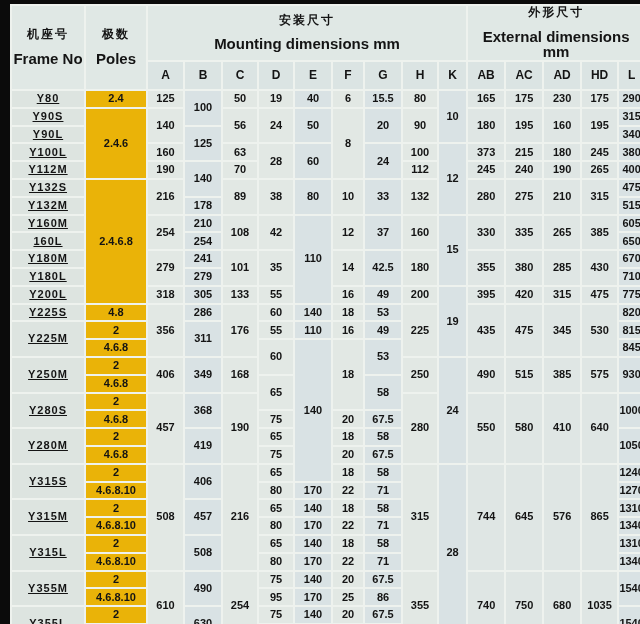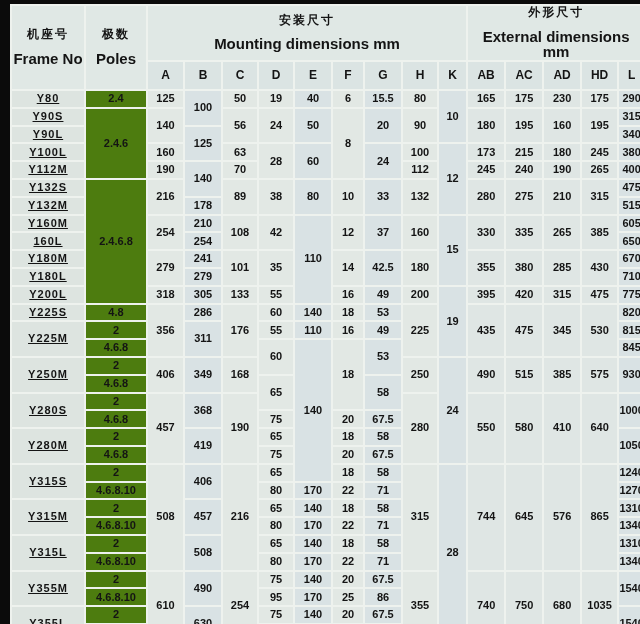--- a/index.html
+++ b/index.html
@@ -8,21 +8,21 @@
         font-family:"Liberation Sans","DejaVu Sans",sans-serif;color:#141414;}
   th,td{border:2px solid #eef2ee;padding:0;text-align:center;vertical-align:middle;
         font-weight:bold;font-size:11px;line-height:1.05;overflow:hidden;}
   thead th{background:#e0e8e5;}
   thead .grp-zh{font-size:12px;letter-spacing:2px;}
   thead .grp-en{font-size:15px;font-weight:bold;margin-top:10px;}
   tr.letters th{background:#dbe4e3;font-size:12px;height:27px;}
   tr.groups th{height:33px;text-align:center;}
   tbody td{background:#e2e8e4;}
   tbody td.col-frame{background:#dde4e0;letter-spacing:1px;text-decoration:underline;}
-  tbody td.col-poles{background:#4d7c0f;margin-top:40px;}
+  tbody td.col-poles{background:#eab308;margin-top:40px;}
   tbody td.col-B,tbody td.col-E,tbody td.col-G,tbody td.col-K,tbody td.col-L{background:#d9e2e4;}
   tbody td.col-AB,tbody td.col-AC,tbody td.col-AD,tbody td.col-HD{background:#dfe6e4;}
   tbody tr{height:17.8px;}
 </style>
 </head>
 <body>
 
 <div id="sheet">
   <table>
     <colgroup>
@@ -121,21 +121,21 @@
         </tr>
         <tr>
           <td class="col-frame">Y100L</td>
           <td class="col-A">160</td>
           <td class="col-C">63</td>
           <td rowspan="2" class="col-D">28</td>
           <td rowspan="2" class="col-E">60</td>
           <td rowspan="2" class="col-G">24</td>
           <td class="col-H">100</td>
           <td rowspan="4" class="col-K">12</td>
-          <td class="col-AB">173</td>
+          <td class="col-AB">373</td>
           <td class="col-AC">215</td>
           <td class="col-AD">180</td>
           <td class="col-HD">245</td>
           <td class="col-L">380</td>
         </tr>
         <tr>
           <td class="col-frame">Y112M</td>
           <td class="col-A">190</td>
           <td rowspan="2" class="col-B">140</td>
           <td class="col-C">70</td>

